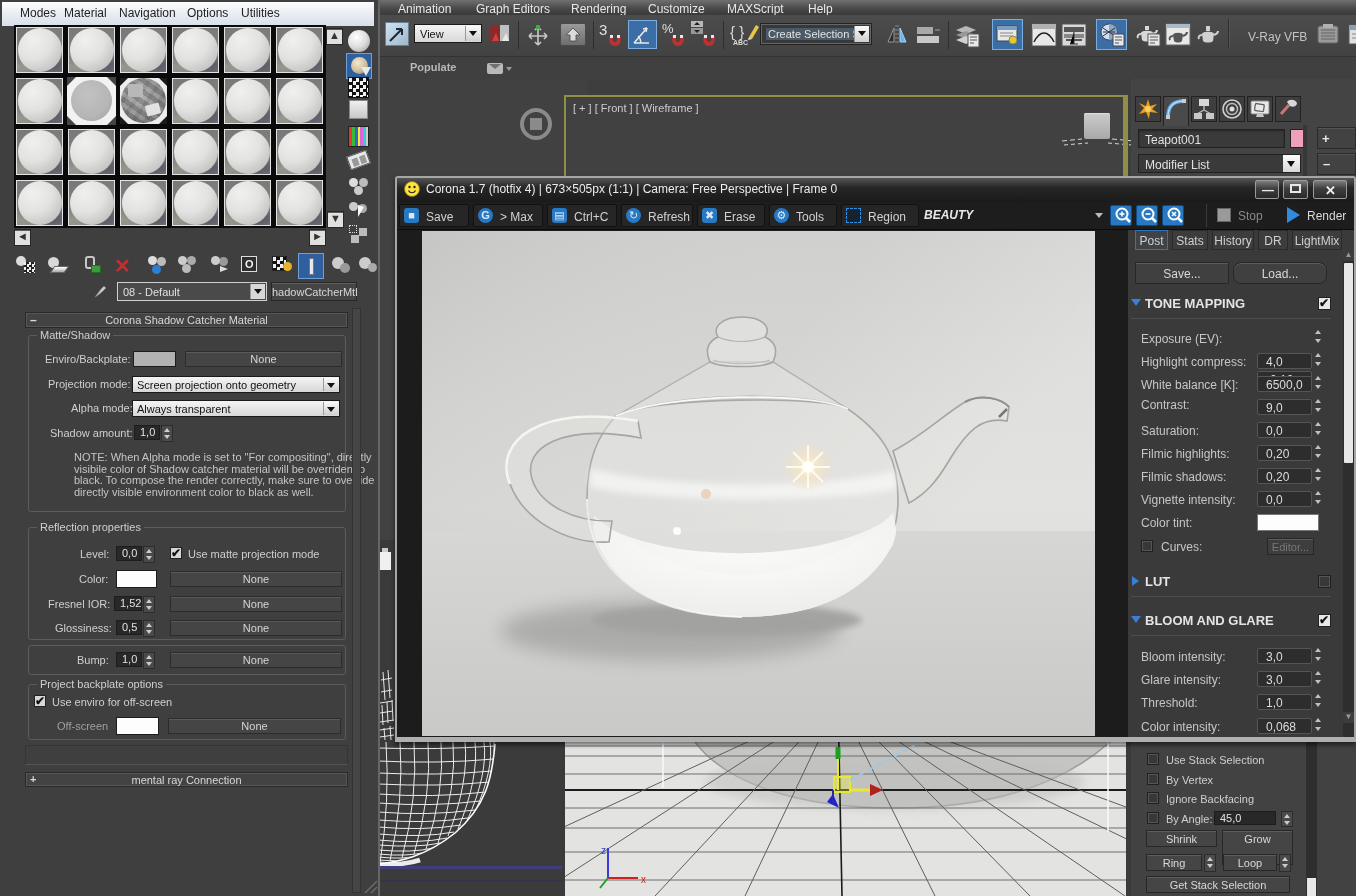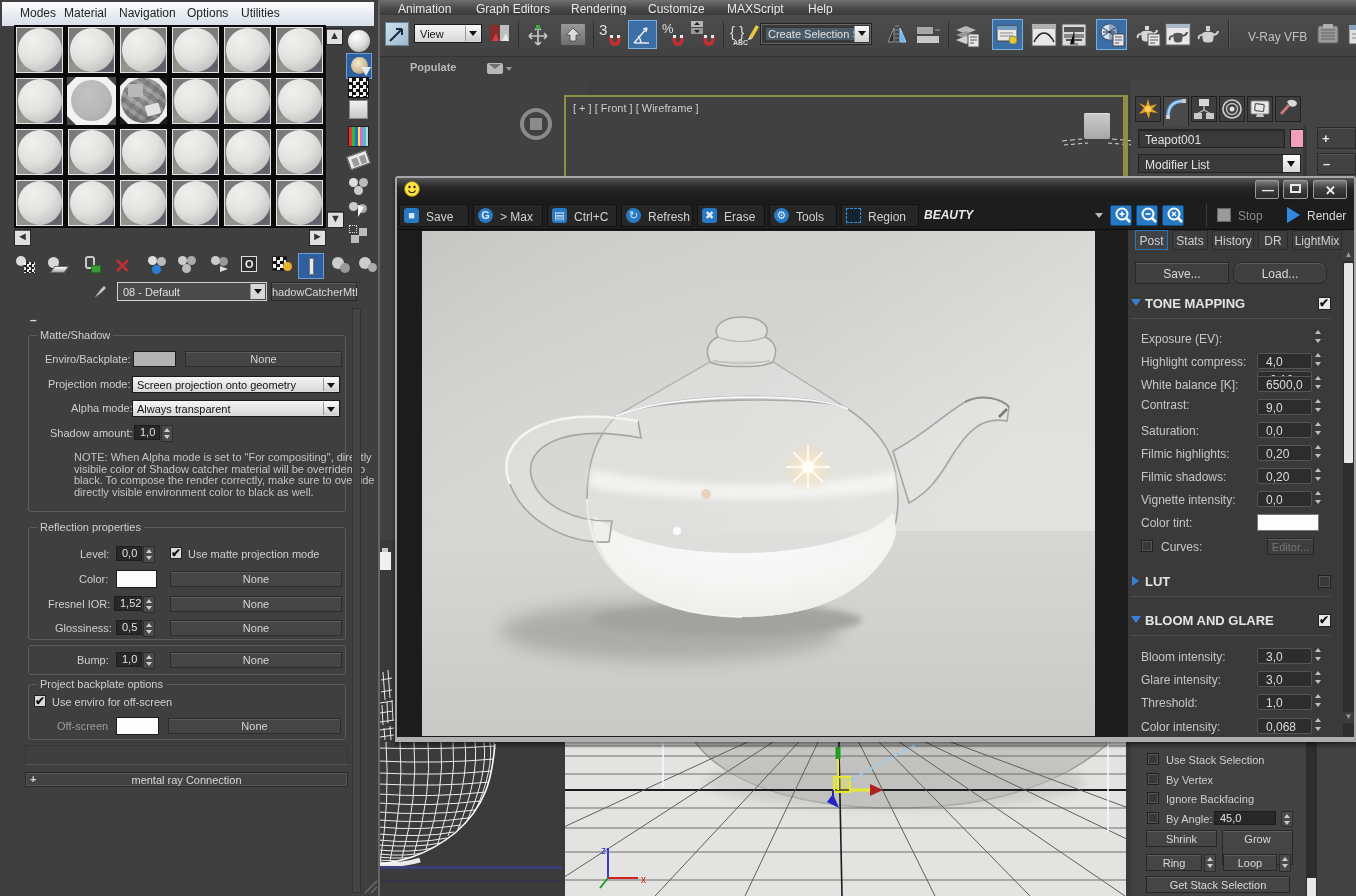--- a/index.html
+++ b/index.html
@@ -634,20 +634,21 @@
     <svg width="14" height="15">
           <path d="M2 13 L8 5 L11 2 L13 4 L9 8 L4 12 Z" fill="#c8c8c8" stroke="#777" stroke-width="0.6"></path>
         </svg>
   </div>
   <div class="ddl" style="left:117px;top:282px;width:150px;height:19px;background:#4a4a4a;border:1px solid #d0d0d0;color:#e0e0e0;">
     <span class="abs" style="left:5px;top:3px;">08 - Default</span>
     <span class="ddlarr" style="background:#d8d8d8;"></span>
   </div>
   <div class="btn" style="left:271px;top:282px;width:86px;height:19px;padding-top:3px;">hadowCatcherMtl</div>
 
+  <div class="rollout" style="left:25px;top:312px;width:323px;height:16px;padding-top:1px;">Corona Shadow Catcher Material</div>
   <div class="abs" style="left:30px;top:313px;width:9px;height:11px;color:#d8d8d8;font-size:12px;font-weight:bold;">–</div>
 
   <div class="gbox" style="left:28px;top:335px;width:318px;height:177px;padding-left:37px;">
     <span class="gboxlbl">Matte/Shadow</span>
   </div>
   <span class="lbl" style="left:45px;top:353px;">Enviro/Backplate:</span>
   <div class="abs" style="left:133px;top:351px;width:43px;height:16px;background:#b2b2b2;border:1px solid #1c1c1c;"></div>
   <div class="nonebtn" style="left:185px;top:351px;width:157px;height:16px;padding-top:1px;">None</div>
 
   <span class="lbl" style="left:48px;top:378px;">Projection mode:</span>
@@ -717,20 +718,21 @@
 
 <div class="abs" id="vfb" style="left:395px;top:176px;width:961px;height:566px;background:#2c2c2c;border:2px solid #a6a6a6;border-bottom:5px solid #b0b0b0;border-radius:3px 3px 0 0;box-shadow:0 3px 4px rgba(0,0,0,0.5);">
 
   <div class="abs" style="left:0;top:0;width:957px;height:24px;background:linear-gradient(#555555,#262626 40%,#1a1a1a);color:#ececec;font-size:12px;">
     <svg class="abs" style="left:7px;top:3px;" width="16" height="16">
           <circle cx="8" cy="8" r="7.5" fill="#ffe23d" stroke="#8a7a10" stroke-width="0.8"></circle>
           <circle cx="5.5" cy="6" r="1.2" fill="#222"></circle>
           <circle cx="10.5" cy="6" r="1.2" fill="#222"></circle>
           <path d="M4.5 9.5 C 6 12.5 10 12.5 11.5 9.5" stroke="#222" stroke-width="1.2" fill="none"></path>
         </svg>
+    <span class="abs" style="left:29px;top:4px;">Corona 1.7 (hotfix 4) | 673×505px (1:1) | Camera: Free Perspective | Frame 0</span>
 
     <div class="abs" style="left:858px;top:2px;width:24px;height:19px;background:linear-gradient(#7e7e7e,#3e3e3e 45%,#2a2a2a);border:1px solid #9a9a9a;border-radius:2px;">
           <span class="abs" style="left:6px;top:2px;color:#e8e8e8;font-weight:bold;">—</span>
         </div>
     <div class="abs" style="left:886px;top:2px;width:25px;height:19px;background:linear-gradient(#7e7e7e,#3e3e3e 45%,#2a2a2a);border:1px solid #9a9a9a;border-radius:2px;">
           <span class="abs" style="left:6px;top:3px;width:11px;height:9px;border:2px solid #e8e8e8;"></span>
         </div>
     <div class="abs" style="left:916px;top:2px;width:34px;height:19px;background:linear-gradient(#7e7e7e,#3e3e3e 45%,#2a2a2a);border:1px solid #9a9a9a;border-radius:2px;">
           <span class="abs" style="left:11px;top:2px;color:#f0f0f0;font-weight:bold;font-size:13px;">✕</span>
         </div>

